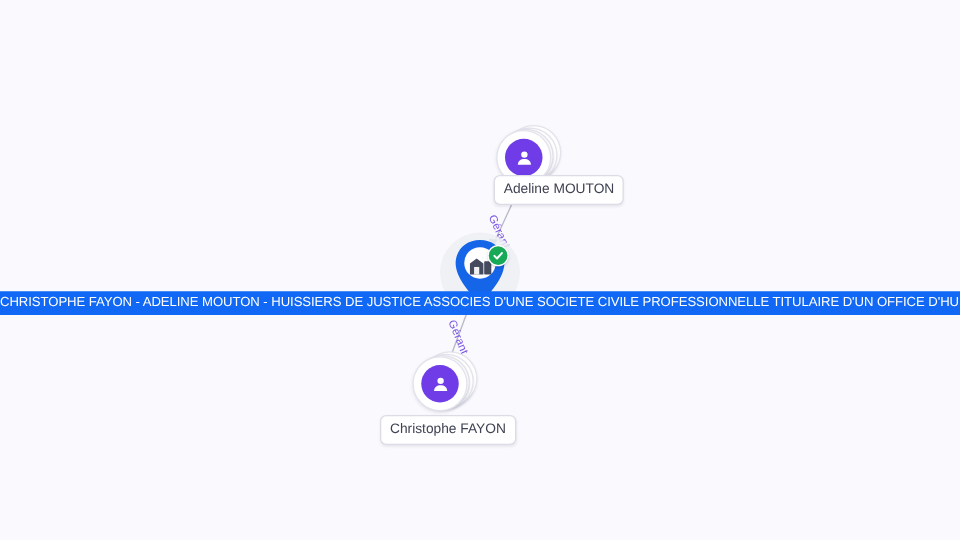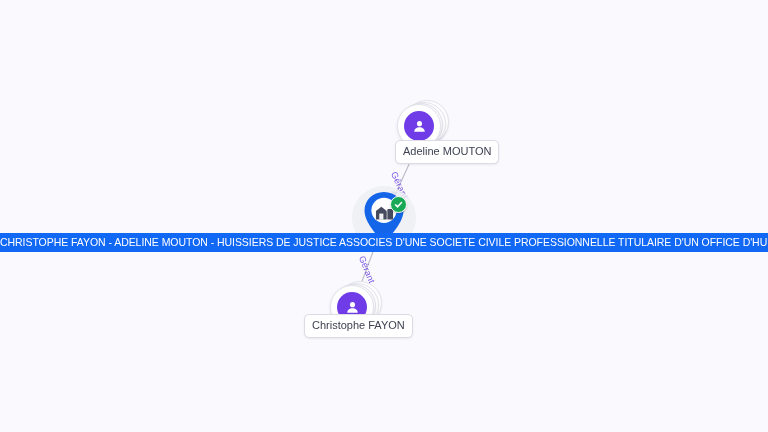--- a/index.html
+++ b/index.html
@@ -222,17 +222,17 @@
     <div class="stack-card c1"></div>
     <div class="person-face">
       <div class="person-disc">
         <svg width="17" height="17" viewBox="0 0 24 24" fill="#ffffff">
           <circle cx="12" cy="8" r="3.6"></circle>
           <path d="M4.6 19.5c0-4.1 3.3-6.4 7.4-6.4s7.4 2.3 7.4 6.4z"></path>
         </svg>
       </div>
     </div>
   </div>
-  <div class="node-label" style="left:304px; top:314px;">Christophe FAYON</div>
+  <div class="node-label" style="left:304px; top:332px;">Christophe FAYON</div>
 
   <div id="company-banner">CHRISTOPHE FAYON - ADELINE MOUTON - HUISSIERS DE JUSTICE ASSOCIES D'UNE SOCIETE CIVILE PROFESSIONNELLE TITULAIRE D'UN OFFICE D'HUISSIER DE JUSTICE</div>
 
 </div>
 
 </body></html>

